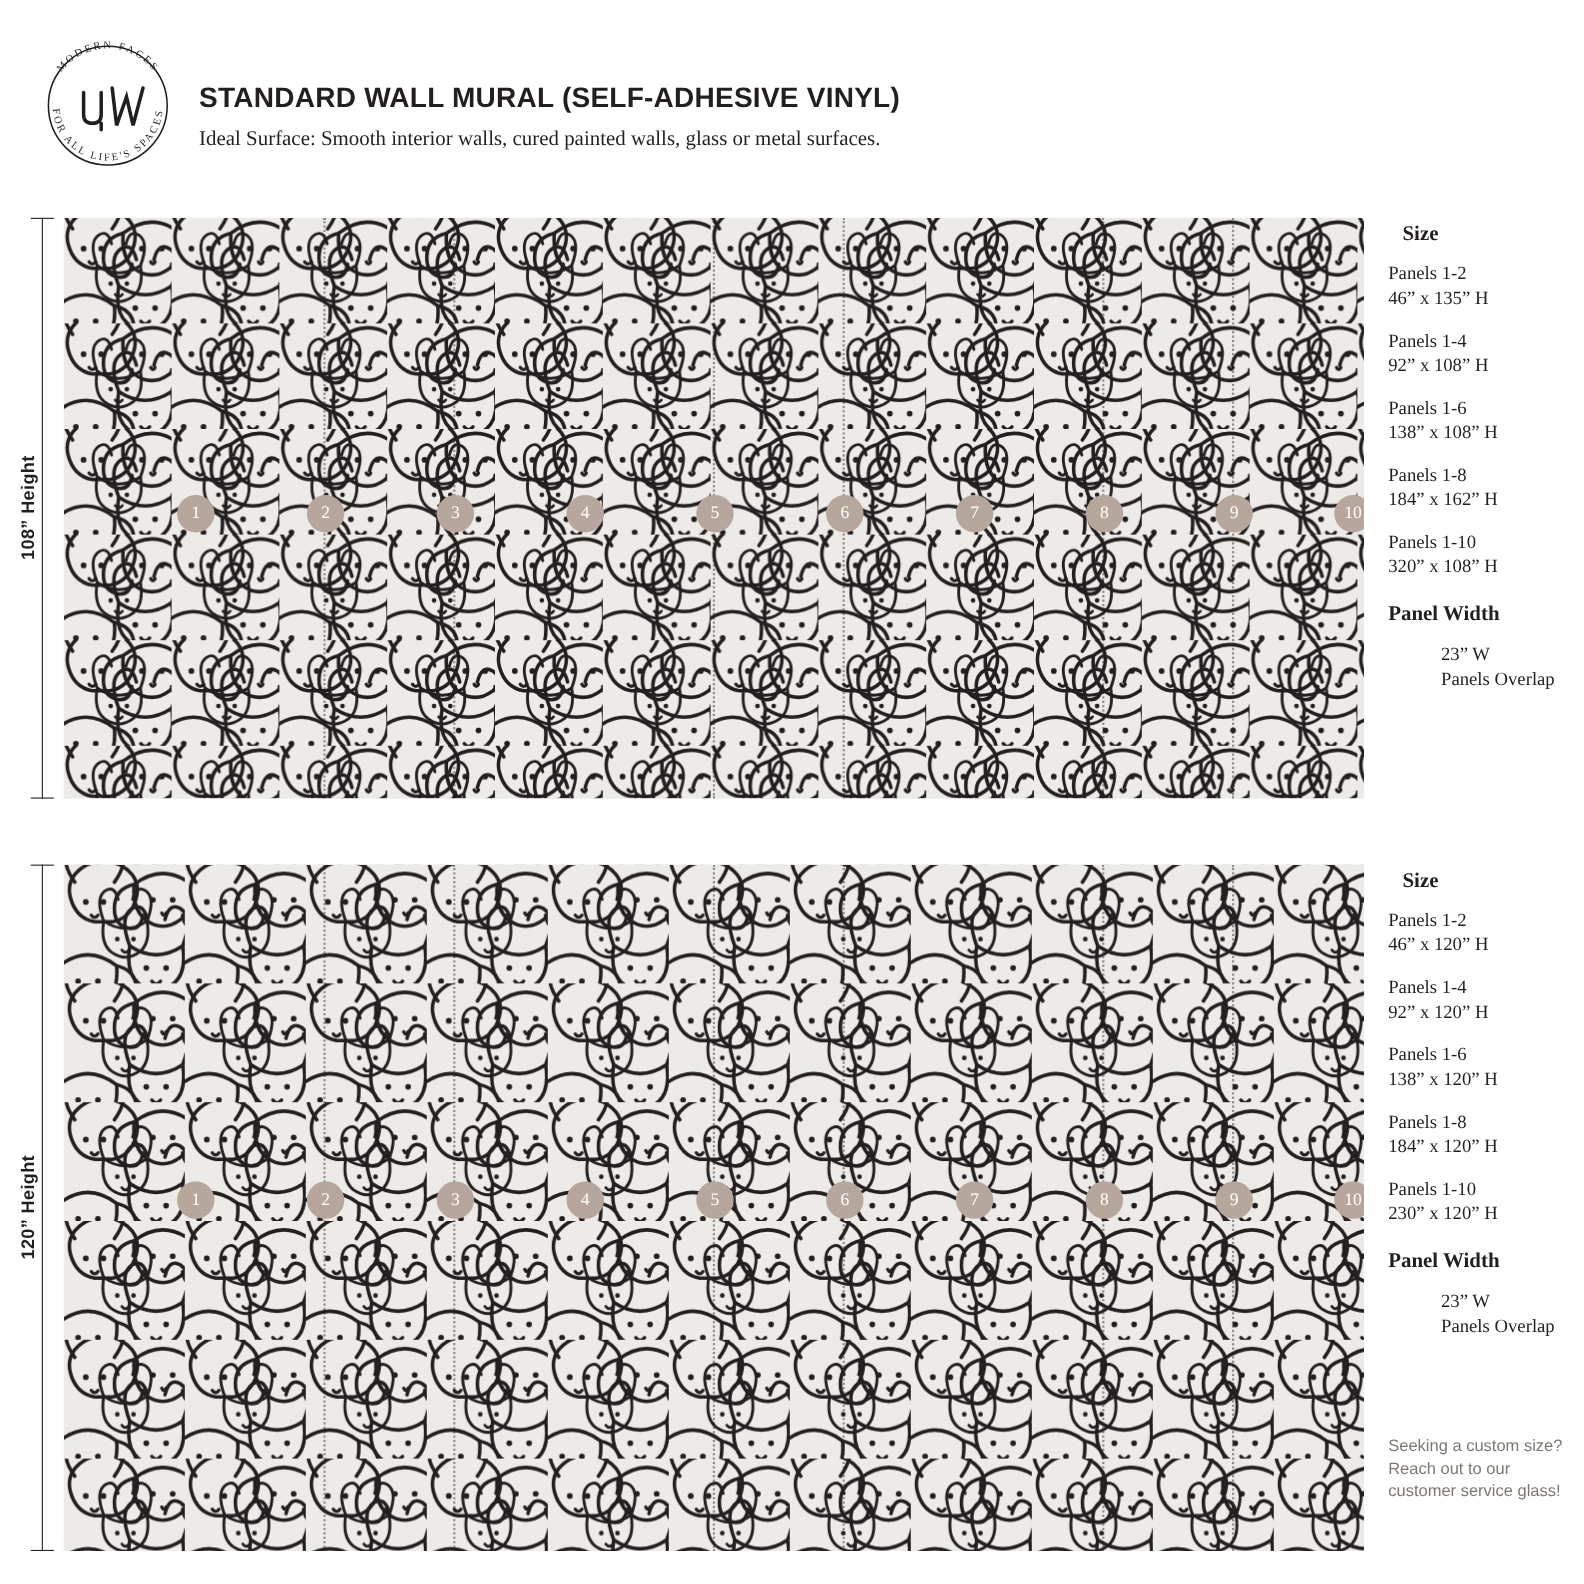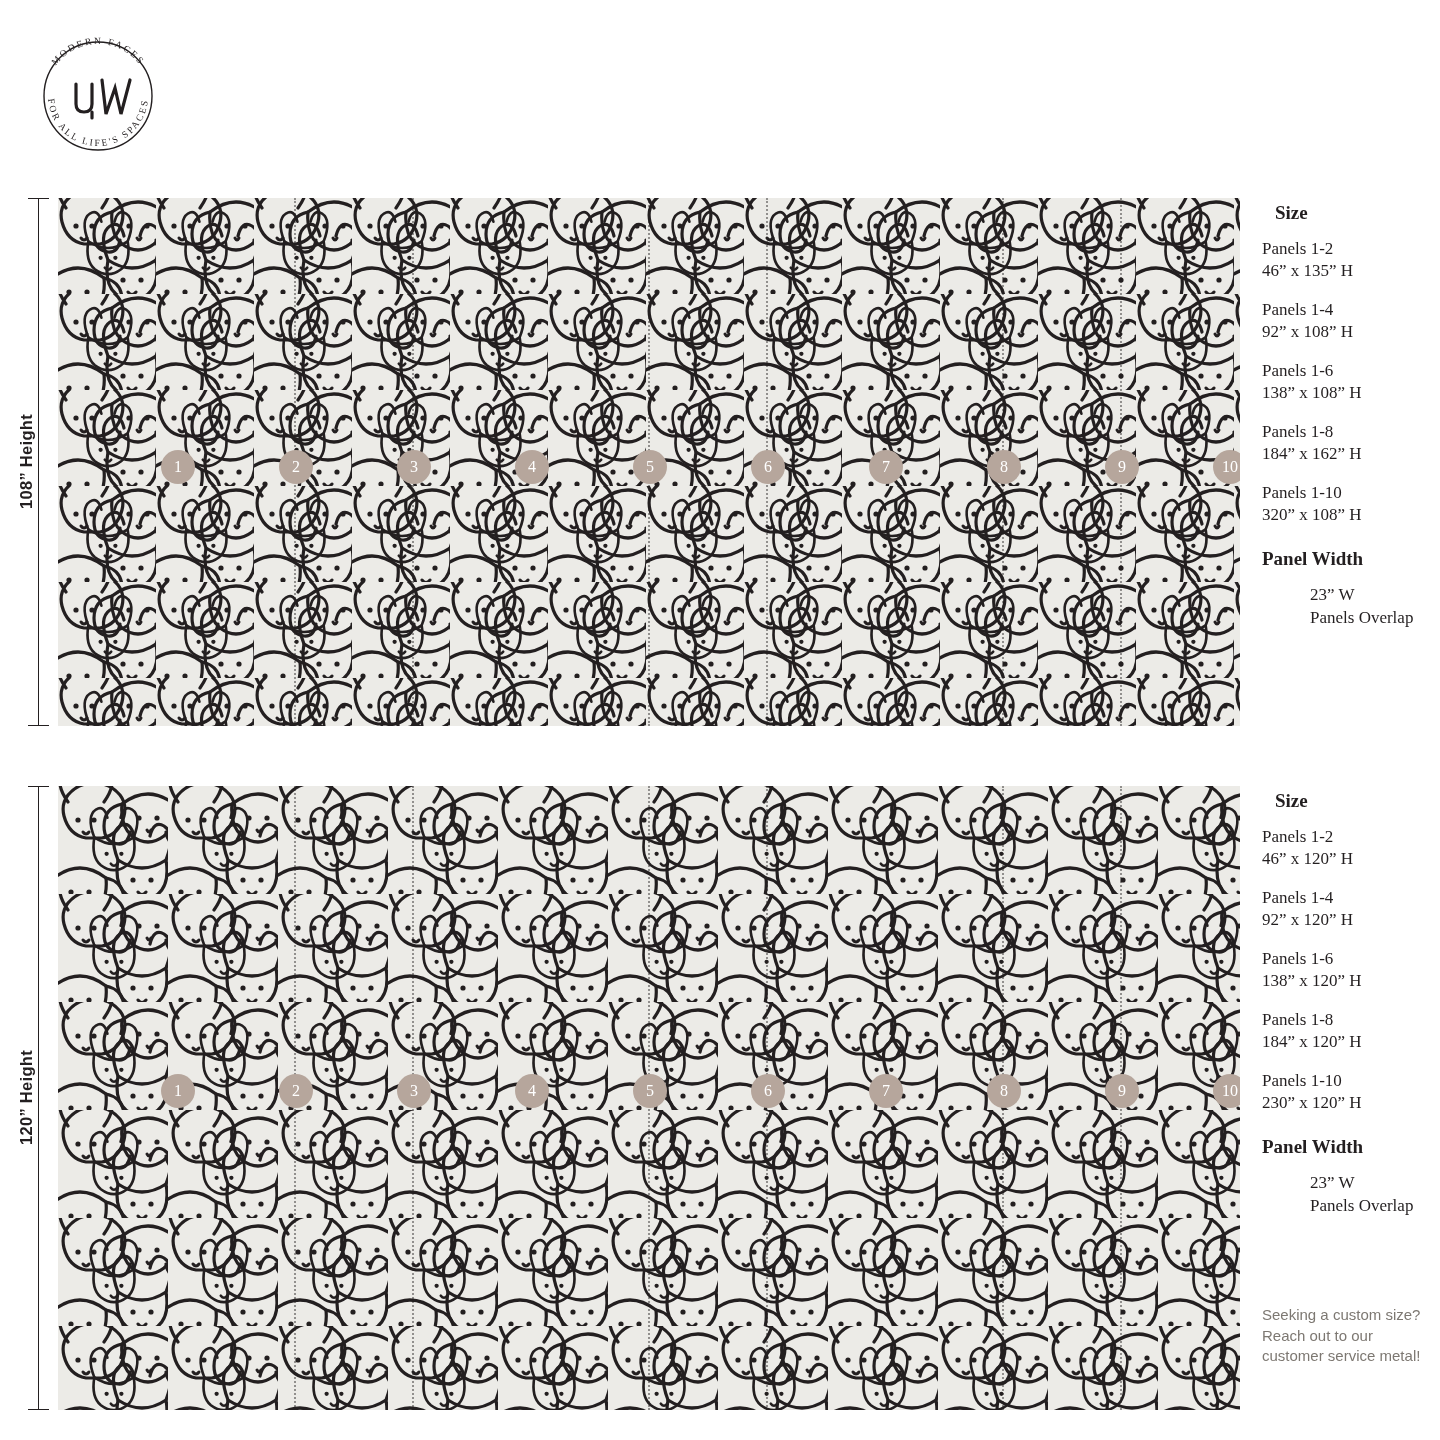--- a/index.html
+++ b/index.html
@@ -191,20 +191,22 @@
         <textPath href="#ringBot" startOffset="50%" text-anchor="middle">FOR ALL LIFE'S SPACES</textPath>
       </text>
       <g stroke="#231f20" stroke-width="3.2" fill="none" stroke-linecap="round">
         <path d="M52 62 L52 82 Q52 90 60 90 Q68 90 68 82 L68 62"></path>
         <path d="M68 90 L68 96"></path>
         <path d="M78 58 L82 92 L91 66 L97 92 L106 58"></path>
       </g>
     </svg>
   </div>
 
+  <div class="header-title">STANDARD WALL MURAL (SELF-ADHESIVE VINYL)</div>
+  <div class="header-sub">Ideal Surface: Smooth interior walls, cured painted walls, glass or metal surfaces.</div>
 </div>
 
 <div class="mural-block" id="block-108">
   <div class="height-rule" style="height:528px;"></div>
   <div class="height-cap" style="top:0;"></div>
   <div class="height-cap" style="top:527px;"></div>
   <div class="height-label" style="top:254px;">108” Height</div>
 
   <div class="pattern" style="height:528px;">
     <svg class="pattern-svg" width="1182" height="528" viewBox="0 0 1182 528" xmlns="http://www.w3.org/2000/svg">
@@ -381,13 +383,13 @@
     </div>
 
     <div class="pw-title">Panel Width</div>
     <div class="pw-entry">
       <span>23” W</span><br>
       <span>Panels Overlap</span>
     </div>
   </div>
 </div>
 
-<div class="footnote">Seeking a custom size? Reach out to our customer service metal!</div>
+<div class="footnote">Seeking a custom size? Reach out to our customer service glass!</div>
 
 </body></html>

